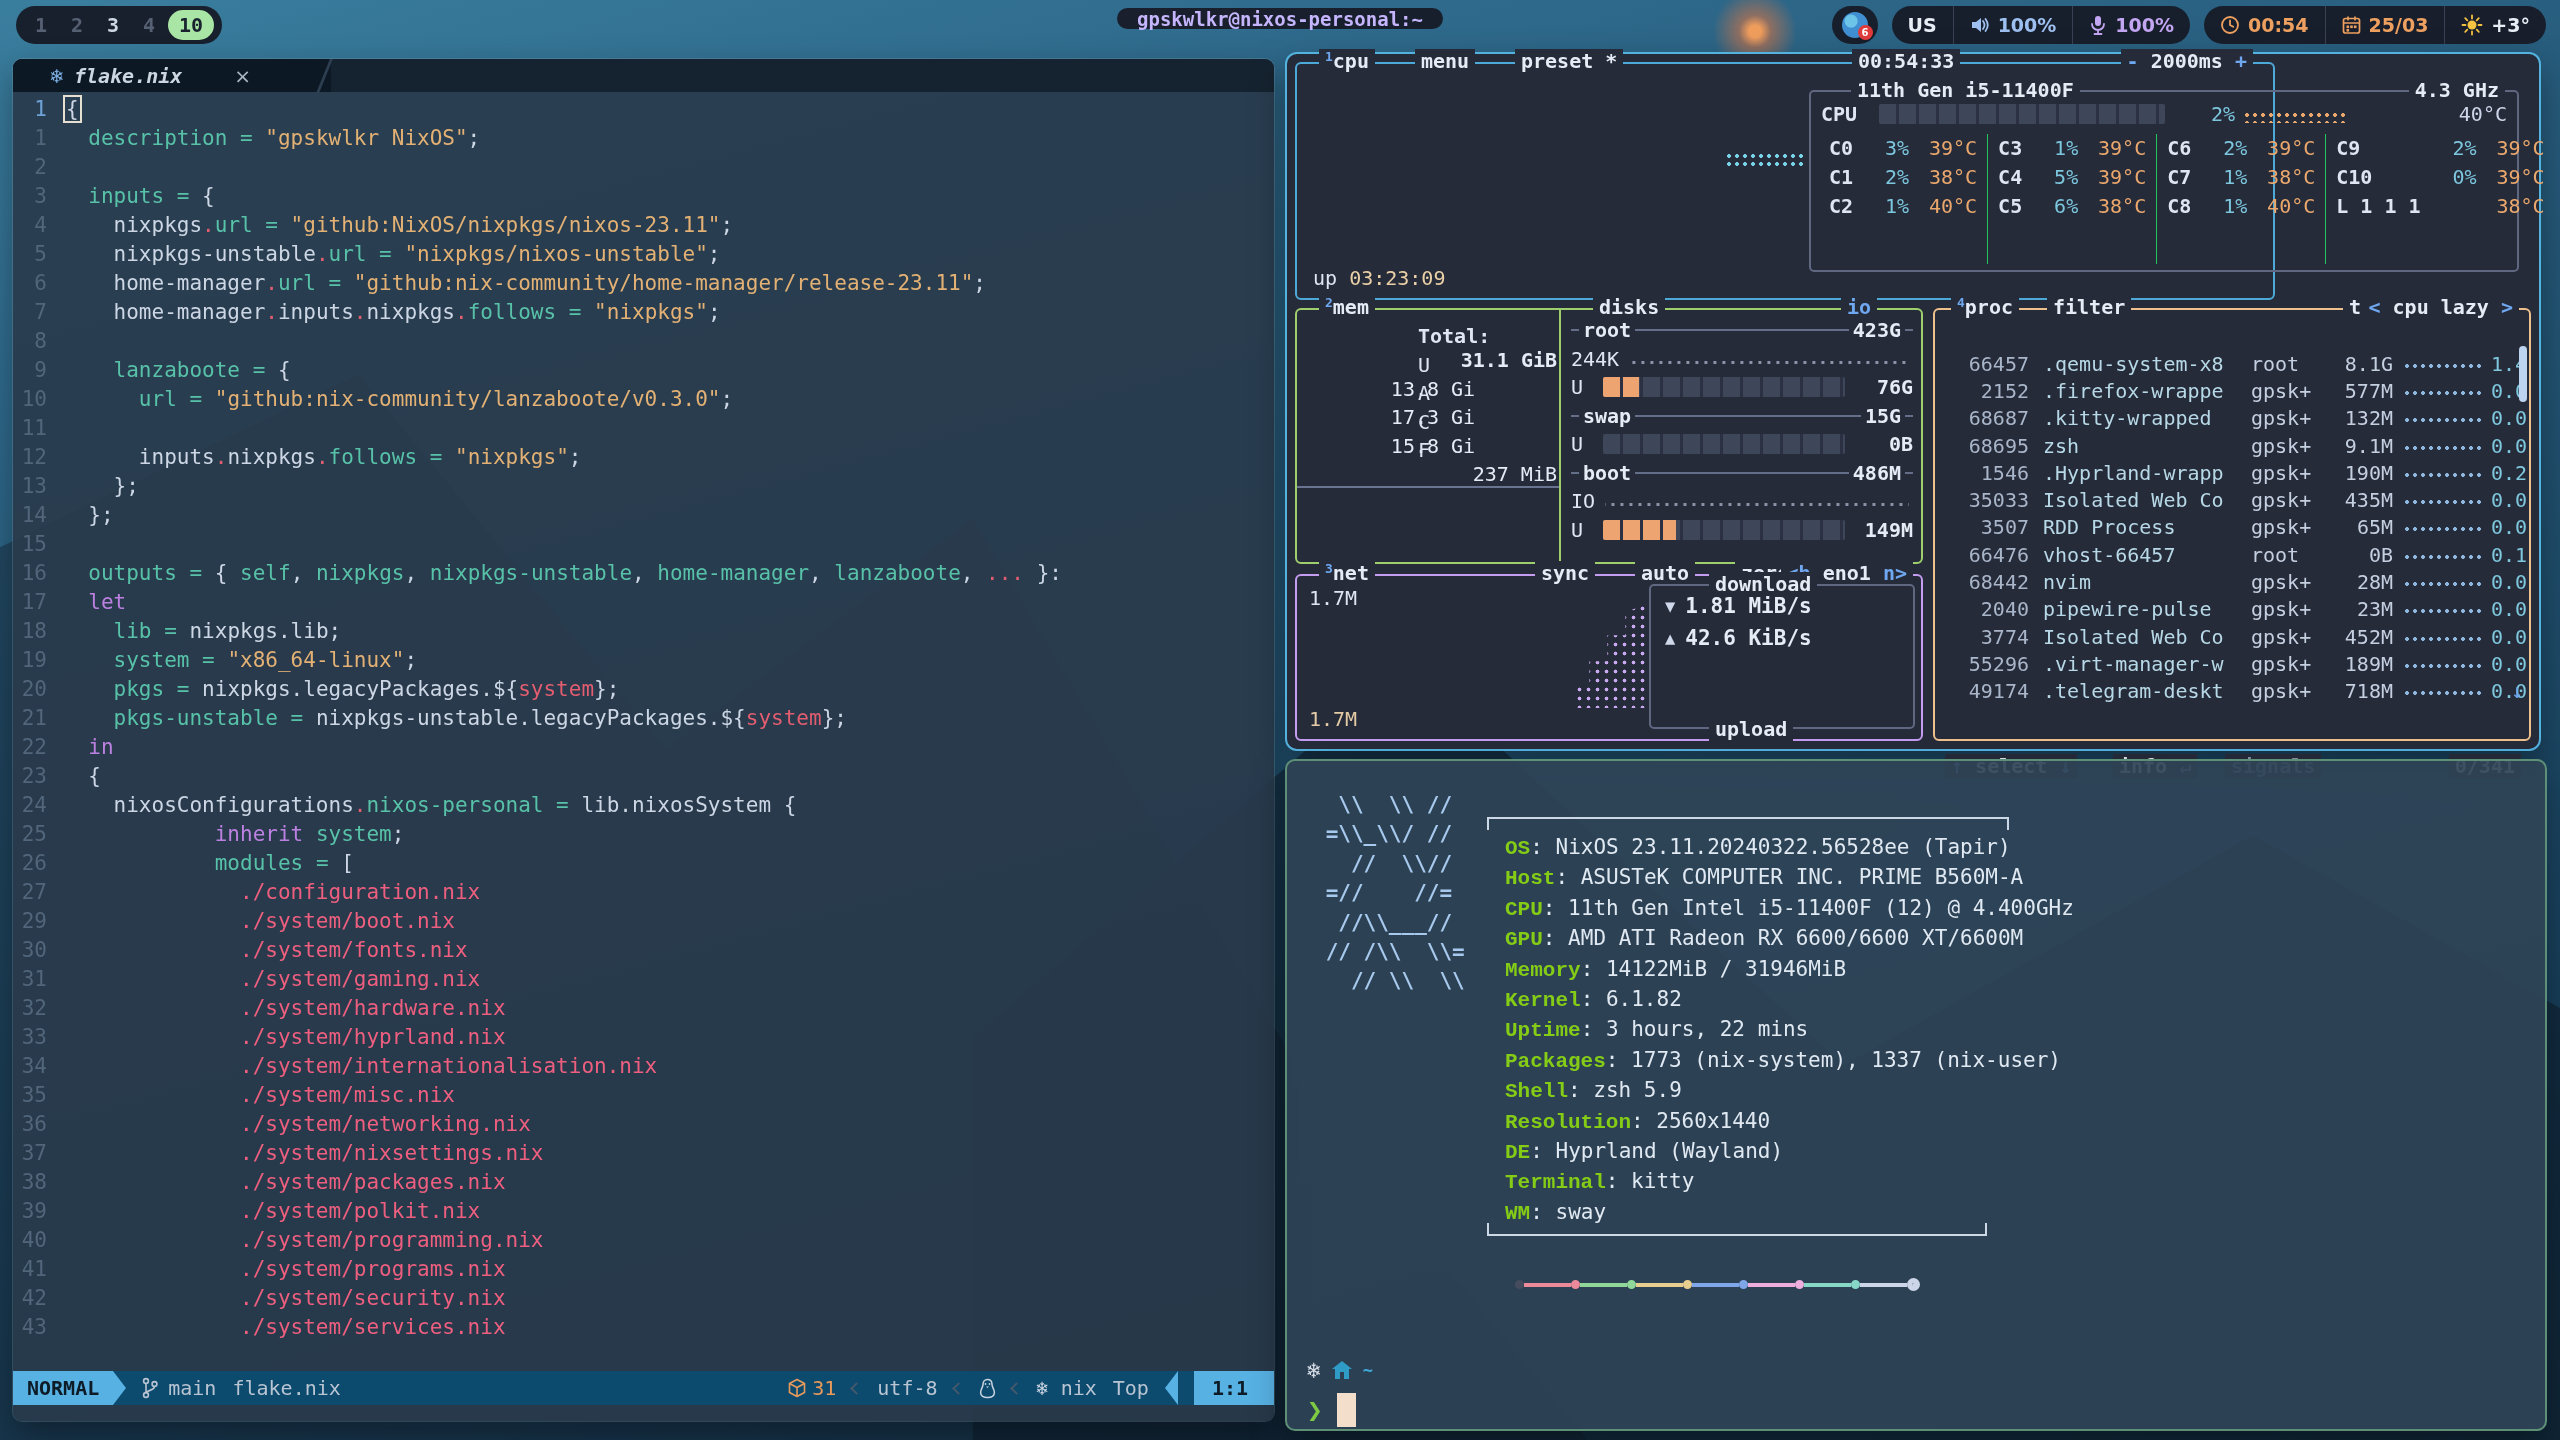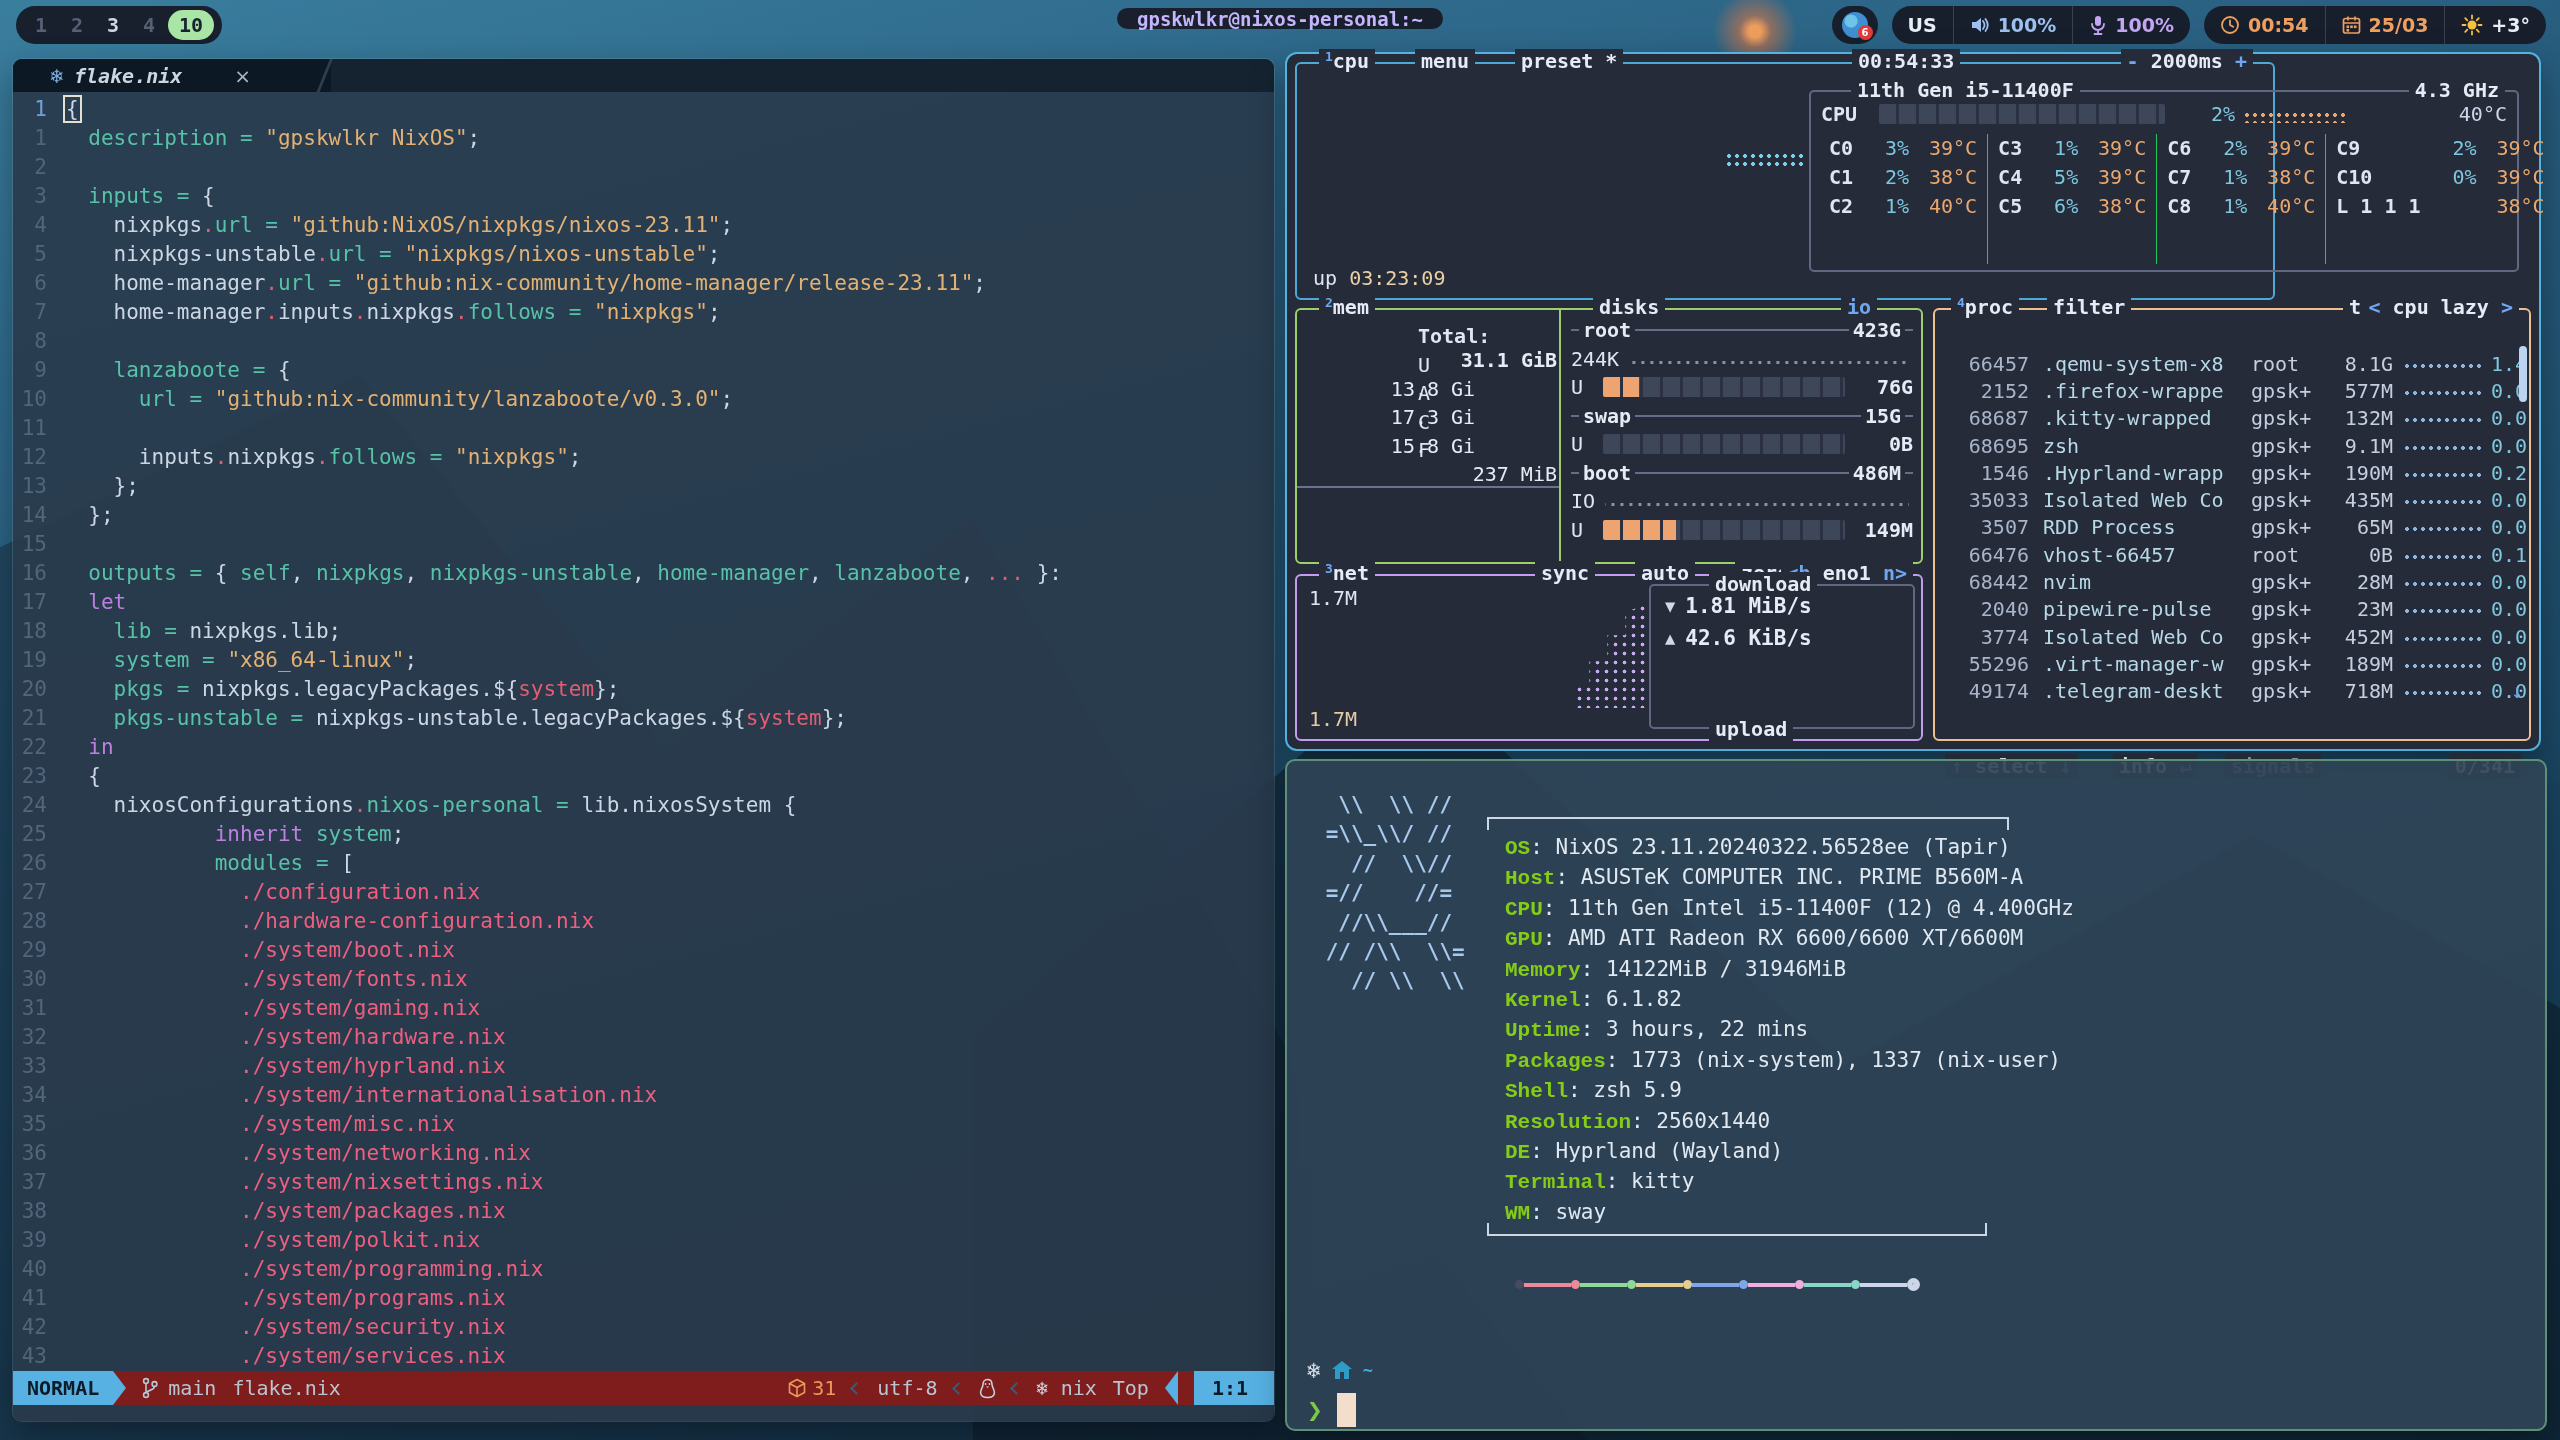--- a/index.html
+++ b/index.html
@@ -50,21 +50,21 @@
   #code { position:absolute; left:0; top:36px; right:0; }
   .crow { display:flex; height:29px; font:21px/29px "DejaVu Sans Mono",monospace; white-space:pre; }
   .ln { width:50px; text-align:right; padding-right:16px; color:#52667b; flex:none; }
   .ln.cur { color:#6fa3d8; }
   .tk-w { color:#ccd6e4; } .tk-a { color:#58c2a9; } .tk-s { color:#e3b174; }
   .tk-k { color:#bb80e0; } .tk-d { color:#e25d70; } .tk-p { color:#ee5f7f; }
   .tk-r { color:#e25d70; } .tk-o { color:#58c2a9; }
   .curbox { border:2px solid #e6e0d2; padding:0 1px; color:#ccd6e4; }
 
   
-  #statusline { position:absolute; left:0; top:1312px; width:100%; height:34px; background:#7f1d1d;
+  #statusline { position:absolute; left:0; top:1312px; width:100%; height:34px; background:#0c4a6e;
     display:flex; align-items:center; font:20px "DejaVu Sans Mono",monospace; color:#b9c5d3;justify-content:space-between; }
   .seg-mode { background:#57b1e3; color:#0d1b27; font-weight:bold; padding:0 14px; height:34px; line-height:34px; }
   .pl-r { width:0; height:0; border-top:17px solid transparent; border-bottom:17px solid transparent; border-left:13px solid #57b1e3; }
   .pl-l { width:0; height:0; border-top:17px solid transparent; border-bottom:17px solid transparent; border-right:13px solid #57b1e3; }
   .seg-loc { background:#57b1e3; color:#0d1b27; font-weight:bold; padding:0 26px 0 18px; height:34px; line-height:34px; }
   #sl-left { display:flex; align-items:center; gap:10px; margin-left:16px; }
   #sl-right { margin-left:auto; display:flex; align-items:center; gap:16px; }
   .chev { width:9px; height:9px; border-left:2px solid #44586c; border-bottom:2px solid #44586c; transform:rotate(45deg); flex:none; }
   .diag { color:#e8995c; display:flex; align-items:center; gap:6px; }
   #sl-file { margin-left:16px; }
@@ -289,21 +289,20 @@
       <div class="crow mono"><span class="ln">18</span><span><span class="tk-w">    </span><span class="tk-a">lib</span><span class="tk-o"> = </span><span class="tk-w">nixpkgs.lib;</span></span></div>
       <div class="crow mono"><span class="ln">19</span><span><span class="tk-w">    </span><span class="tk-a">system</span><span class="tk-o"> = </span><span class="tk-s">"x86_64-linux"</span><span class="tk-w">;</span></span></div>
       <div class="crow mono"><span class="ln">20</span><span><span class="tk-w">    </span><span class="tk-a">pkgs</span><span class="tk-o"> = </span><span class="tk-w">nixpkgs.legacyPackages.${</span><span class="tk-r">system</span><span class="tk-w">};</span></span></div>
       <div class="crow mono"><span class="ln">21</span><span><span class="tk-w">    </span><span class="tk-a">pkgs-unstable</span><span class="tk-o"> = </span><span class="tk-w">nixpkgs-unstable.legacyPackages.${</span><span class="tk-r">system</span><span class="tk-w">};</span></span></div>
       <div class="crow mono"><span class="ln">22</span><span><span class="tk-w">  </span><span class="tk-k">in</span></span></div>
       <div class="crow mono"><span class="ln">23</span><span><span class="tk-w">  {</span></span></div>
       <div class="crow mono"><span class="ln">24</span><span><span class="tk-w">    nixosConfigurations</span><span class="tk-d">.</span><span class="tk-a">nixos-personal</span><span class="tk-o"> = </span><span class="tk-w">lib.nixosSystem {</span></span></div>
       <div class="crow mono"><span class="ln">25</span><span><span class="tk-w">            </span><span class="tk-k">inherit</span><span class="tk-a"> system</span><span class="tk-w">;</span></span></div>
       <div class="crow mono"><span class="ln">26</span><span><span class="tk-w">            </span><span class="tk-a">modules</span><span class="tk-o"> = </span><span class="tk-w">[</span></span></div>
       <div class="crow mono"><span class="ln">27</span><span><span class="tk-w">              </span><span class="tk-p">./configuration.nix</span></span></div>
-      <div class="crow mono"><span class="ln">28</span><span><span class="tk-w">              </span><span class="tk-p">./hardware-configuration.nix</span></span></div>
       <div class="crow mono"><span class="ln">29</span><span><span class="tk-w">              </span><span class="tk-p">./system/boot.nix</span></span></div>
       <div class="crow mono"><span class="ln">30</span><span><span class="tk-w">              </span><span class="tk-p">./system/fonts.nix</span></span></div>
       <div class="crow mono"><span class="ln">31</span><span><span class="tk-w">              </span><span class="tk-p">./system/gaming.nix</span></span></div>
       <div class="crow mono"><span class="ln">32</span><span><span class="tk-w">              </span><span class="tk-p">./system/hardware.nix</span></span></div>
       <div class="crow mono"><span class="ln">33</span><span><span class="tk-w">              </span><span class="tk-p">./system/hyprland.nix</span></span></div>
       <div class="crow mono"><span class="ln">34</span><span><span class="tk-w">              </span><span class="tk-p">./system/internationalisation.nix</span></span></div>
       <div class="crow mono"><span class="ln">35</span><span><span class="tk-w">              </span><span class="tk-p">./system/misc.nix</span></span></div>
       <div class="crow mono"><span class="ln">36</span><span><span class="tk-w">              </span><span class="tk-p">./system/networking.nix</span></span></div>
       <div class="crow mono"><span class="ln">37</span><span><span class="tk-w">              </span><span class="tk-p">./system/nixsettings.nix</span></span></div>
       <div class="crow mono"><span class="ln">38</span><span><span class="tk-w">              </span><span class="tk-p">./system/packages.nix</span></span></div>

